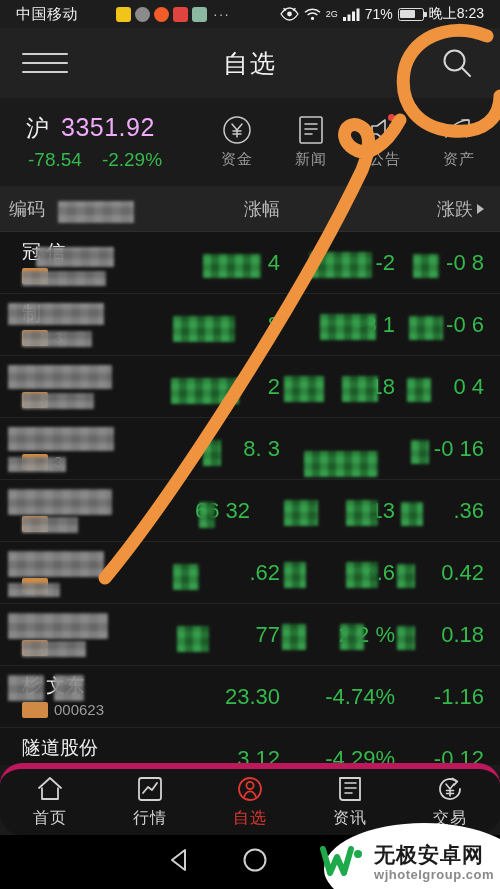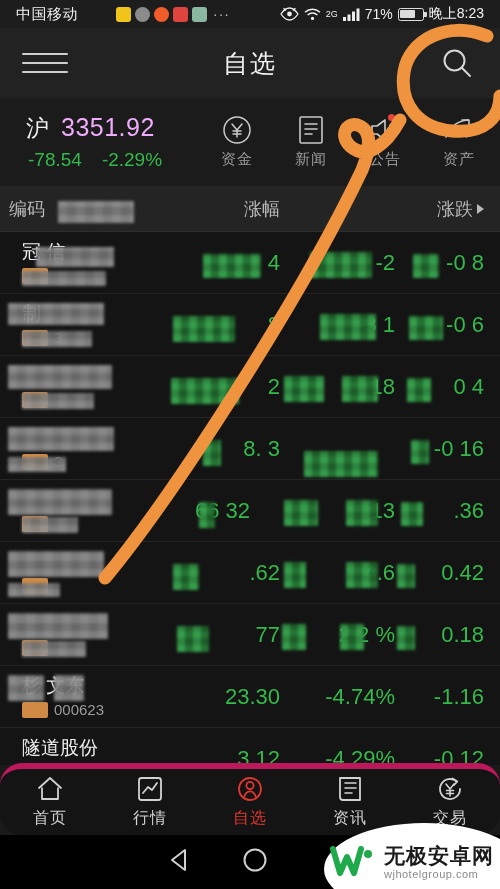--- a/index.html
+++ b/index.html
@@ -114,21 +114,21 @@
   .androidnav{ position:absolute; left:0; bottom:0; width:500px; height:54px; background:#000; display:flex; align-items:center; }
   .nav-back{ position:absolute; left:165px; }
   .nav-home{ position:absolute; left:240px; }
 
   
   .watermark{ position:absolute; right:0; bottom:0; height:54px; display:flex; align-items:center; gap:8px; padding-right:6px; }
   .wmbubble{ position:absolute; right:-24px; bottom:-26px; width:200px; height:92px; background:#fff; border-radius:50%; }
   .wmlogo{ position:relative; z-index:2; width:46px; height:34px; }
   .wmtext{ position:relative; z-index:2; display:flex; flex-direction:column; line-height:1; }
   .wm-cn{ font-size:21px; color:#1b1b1b; letter-spacing:1px; font-weight:bold; }
-  .wm-en{ font-size:11px; color:#8a8a8a; letter-spacing:.5px; margin-top:3px; }
+  .wm-en{ font-size:13px; color:#8a8a8a; letter-spacing:.5px; margin-top:3px;font-weight:bold; }
 
   
   .annot{ position:absolute; left:0; top:0; width:500px; height:889px; pointer-events:none; z-index:50; }
 </style>
 </head>
 <body>
 
 <div id="screen">
 
   <div class="statusbar">

